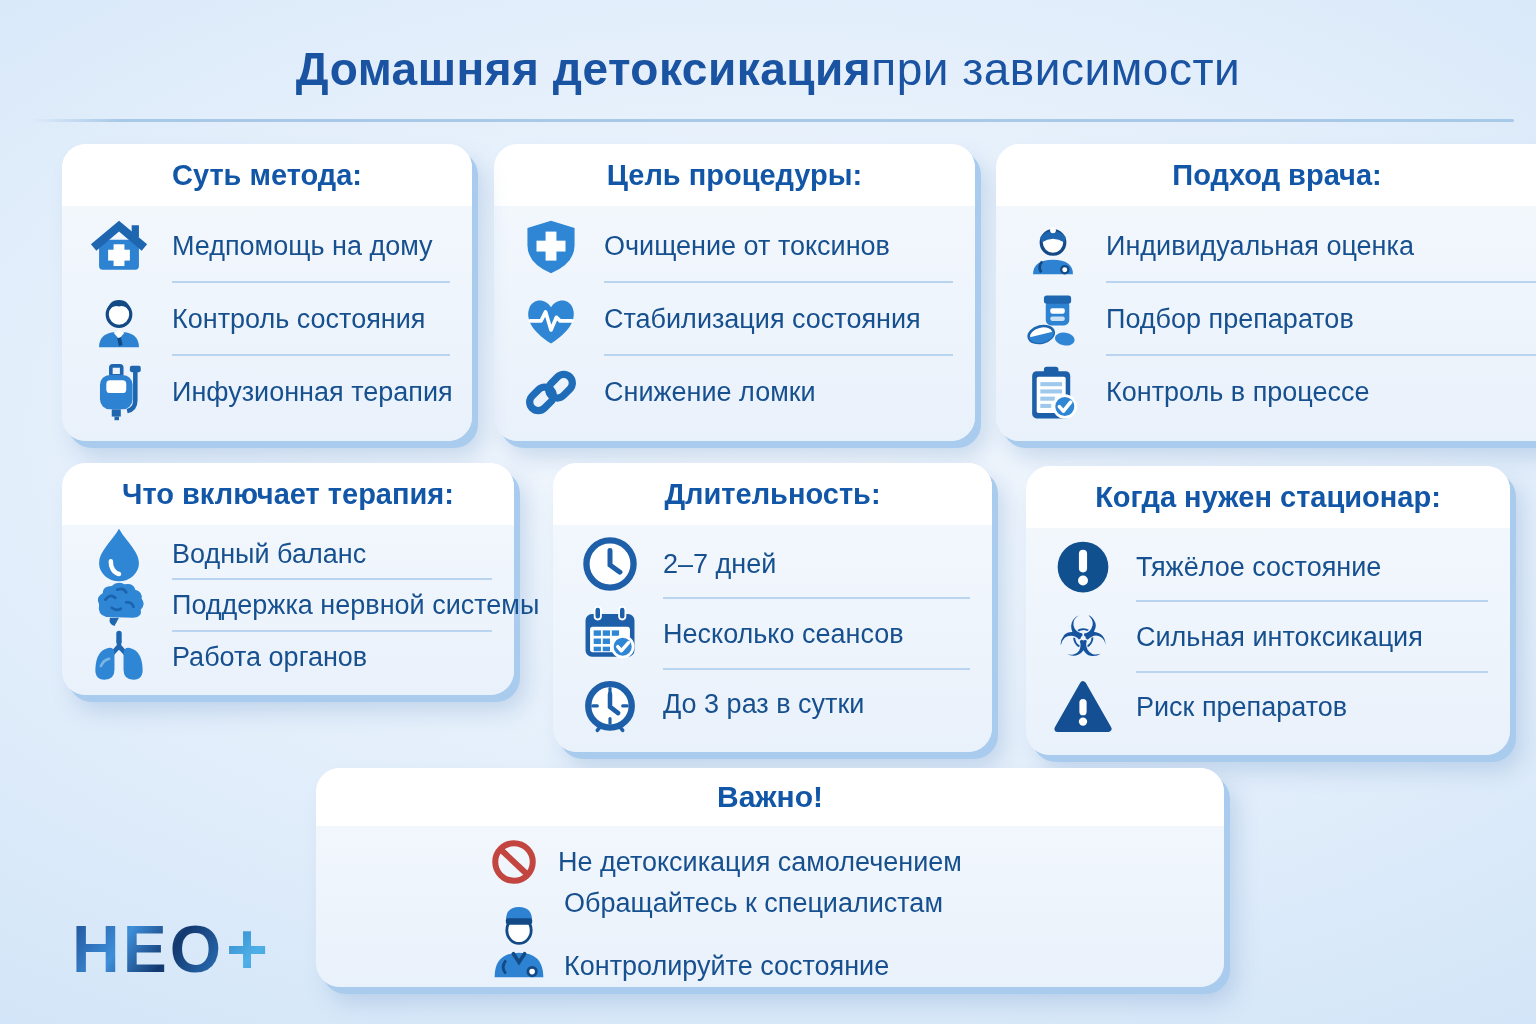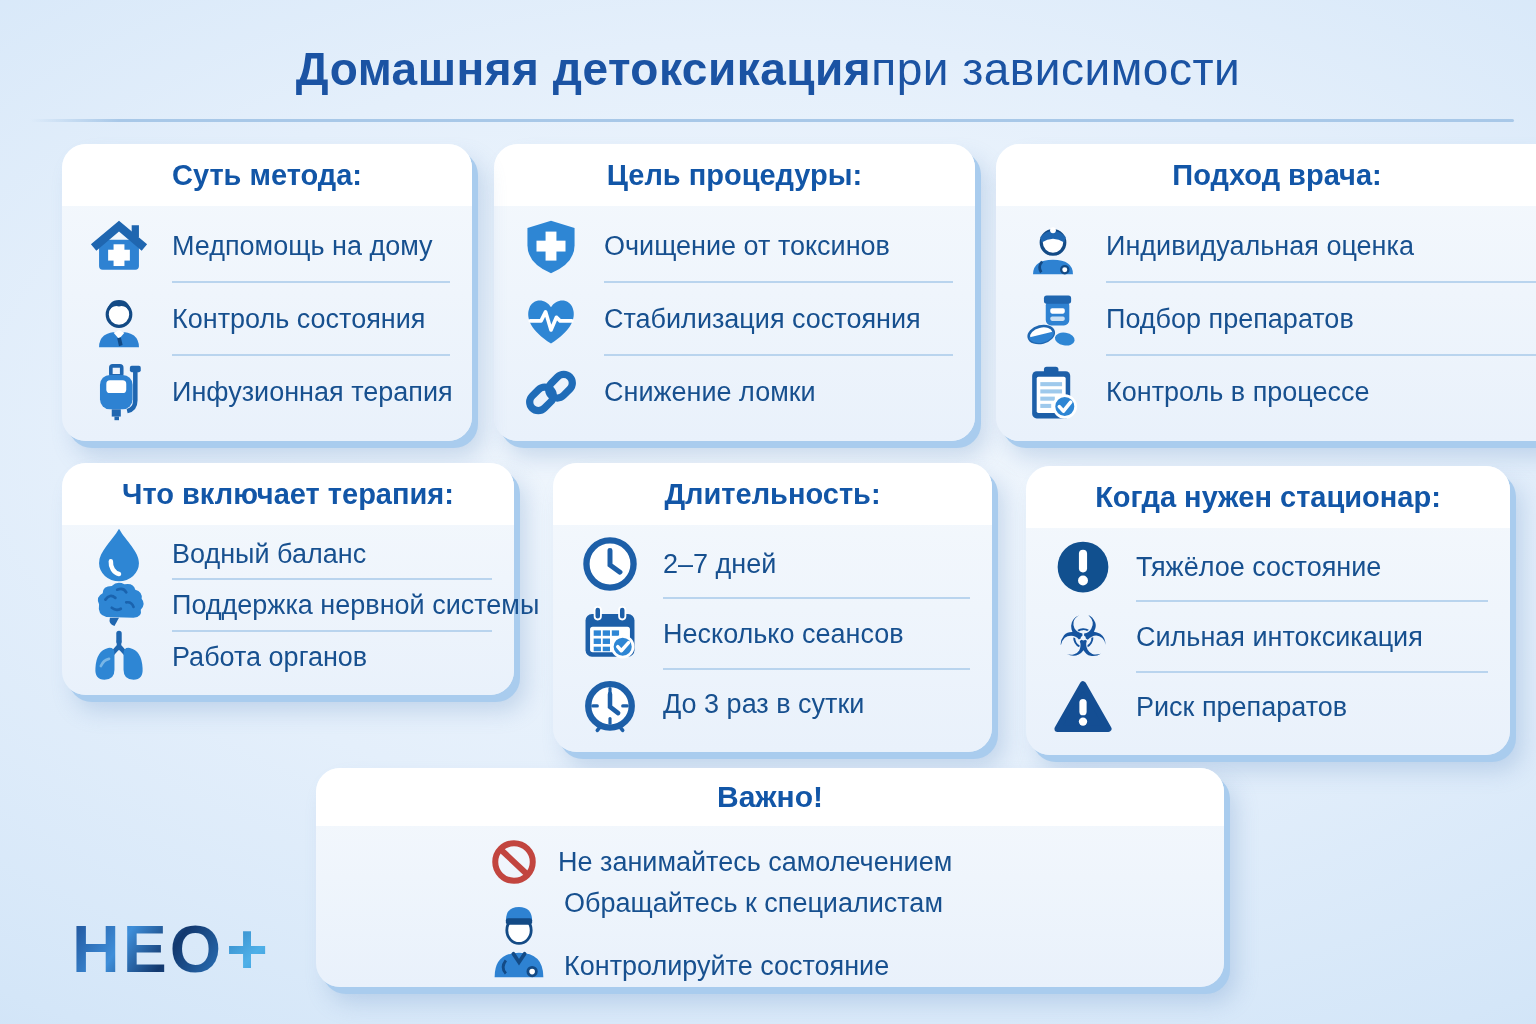--- a/index.html
+++ b/index.html
@@ -337,21 +337,21 @@
       <span class="card-title" style="font-size:30px;">Важно!</span>
     </div>
     <div class="imp-body">
       <div class="imp-row">
         <span class="icon">
           <svg viewBox="0 0 64 64">
               <circle cx="32" cy="32" r="25" fill="none" stroke="#c2453f" stroke-width="8"></circle>
               <line x1="15" y1="16" x2="49" y2="48" stroke="#c2453f" stroke-width="8"></line>
             </svg>
         </span>
-        <span class="label">Не занимайтесь самолечением</span>
+        <span class="label">Не детоксикация самолечением</span>
       </div>
       <div class="imp-group">
         <span class="icon-tall">
           <svg viewBox="0 0 64 90">
               <path d="M6 90 q0-26 26-26 q26 0 26 26 Z" fill="#2e82d2"></path>
               <path d="M26 65 l6 9 l6-9" fill="none" stroke="#134a85" stroke-width="4" stroke-linecap="round"></path>
               <ellipse cx="32" cy="40" rx="13" ry="14" fill="#fff" stroke="#134a85" stroke-width="3"></ellipse>
               <path d="M18 30 q0-15 14-15 q14 0 14 15 Z" fill="#2e82d2"></path>
               <rect x="18" y="27" width="28" height="7" rx="2.5" fill="#134a85"></rect>
               <path d="M18 72 q-6 8 0 14" stroke="#134a85" stroke-width="3" fill="none"></path>

